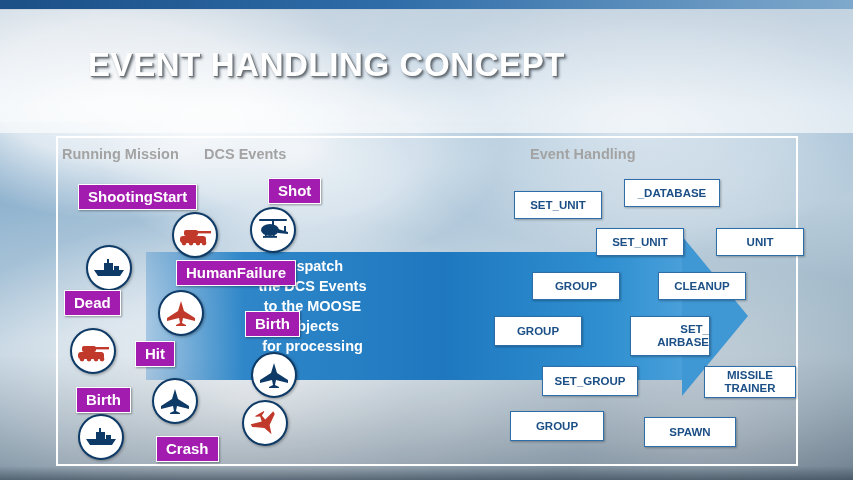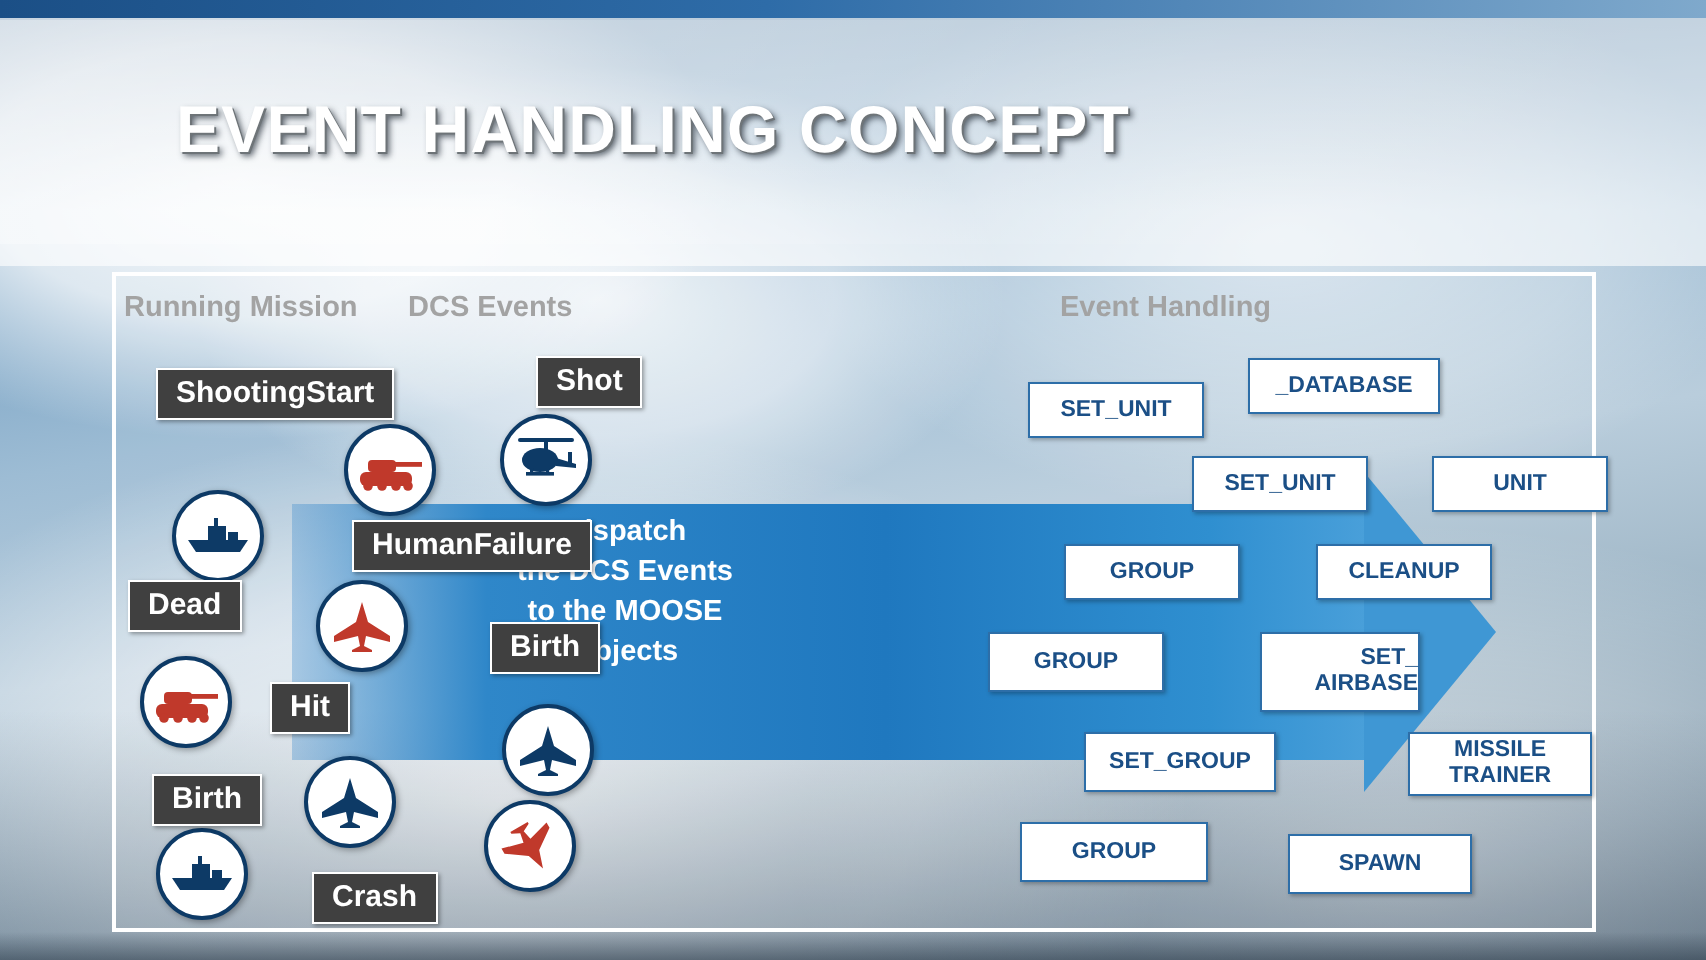--- a/index.html
+++ b/index.html
@@ -121,21 +121,21 @@
     width: 215px;
     text-align: center;
     color: #ffffff;
     font-size: 14.5px;
     font-weight: bold;
     line-height: 20px;
   }
   
   .evt-label {
     position: absolute;
-    background: #404040;
+    background: #a21caf;
     border: 1px solid #ffffff;
     color: #ffffff;
     font-size: 15px;
     font-weight: bold;
     padding: 3px 9px 4px 9px;
     white-space: nowrap;
     box-shadow: 1px 1px 2px rgba(0,0,0,0.35);
   }
   
   .cls-box {
@@ -198,20 +198,21 @@
 
   <div class="arrow-wrap">
     <div class="arrow-body"></div>
     <div class="arrow-head"></div>
   </div>
   <div class="arrow-text">
     <div>Dispatch</div>
     <div>the DCS Events</div>
     <div>to the MOOSE</div>
     <div>Objects</div>
+    <div>for processing</div>
   </div>
 
   <div class="unit-icon" style="left:172px; top:212px;">
     <svg width="34" height="22" viewBox="0 0 34 22">
       <rect x="2" y="12" width="26" height="7" rx="3" fill="#c0392b"></rect>
       <rect x="6" y="6" width="14" height="6" rx="2" fill="#c0392b"></rect>
       <rect x="18" y="7" width="15" height="2.4" fill="#c0392b"></rect>
       <circle cx="6" cy="19" r="2.4" fill="#c0392b"></circle>
       <circle cx="13" cy="19" r="2.4" fill="#c0392b"></circle>
       <circle cx="20" cy="19" r="2.4" fill="#c0392b"></circle>

